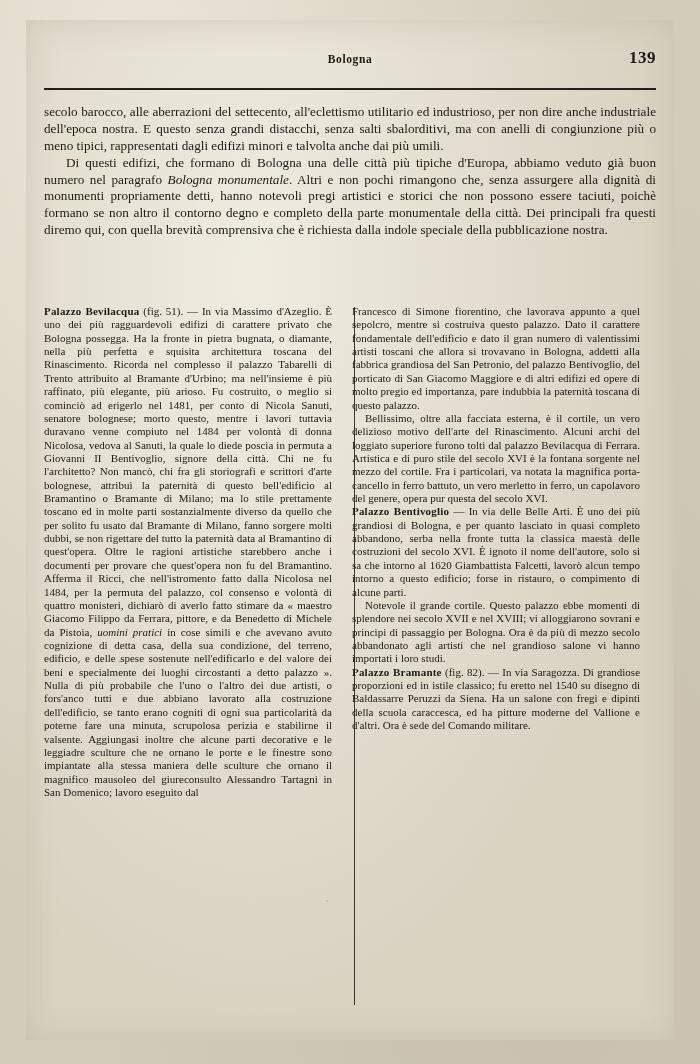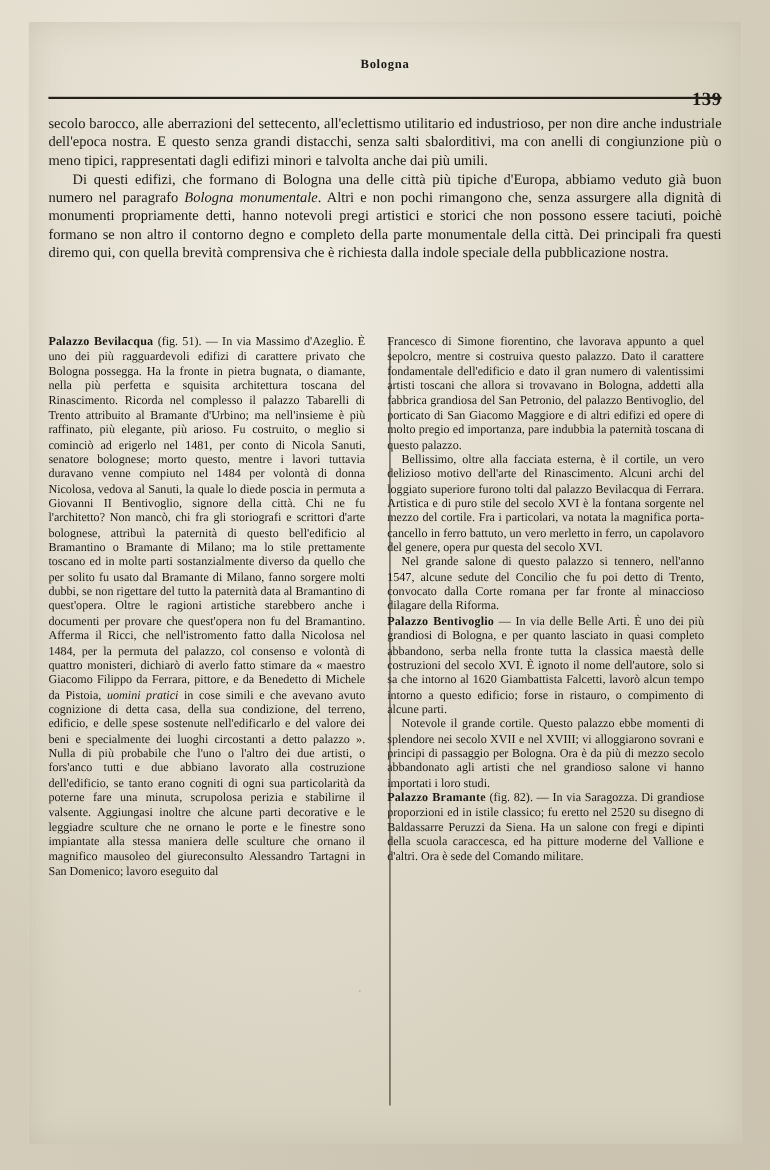--- a/index.html
+++ b/index.html
@@ -52,21 +52,20 @@
     font-weight: bold;
     letter-spacing: 0.6px;
   }
   .folio {
     position: absolute;
     right: 0;
     top: -5px;
     font-size: 17px;
     font-weight: bold;
     letter-spacing: 0.5px;
-    margin-top: 32px;
   }
   .rule {
     position: absolute;
     left: 44px;
     top: 88px;
     width: 612px;
     height: 0;
     border-top: 2px solid #23201a;
   }
   .intro {
@@ -163,19 +162,18 @@
   <div class="columns">
     <div class="divider"></div>
 
     <div class="col left">
       <p><b>Palazzo Bevilacqua</b><span> (fig. 51).</span><span> — </span><span>In via Massimo d'Azeglio. È uno dei più ragguardevoli edifizi di carattere privato che Bologna possegga. Ha la fronte in pietra bugnata, o diamante, nella più perfetta e squisita architettura toscana del Rinascimento. Ricorda nel complesso il palazzo Tabarelli di Trento attribuito al Bramante d'Urbino; ma nell'insieme è più raffinato, più elegante, più arioso. Fu costruito, o meglio si cominciò ad erigerlo nel 1481, per conto di Nicola Sanuti, senatore bolognese; morto questo, mentre i lavori tuttavia duravano venne compiuto nel 1484 per volontà di donna Nicolosa, vedova al Sanuti, la quale lo diede poscia in permuta a Giovanni II Bentivoglio, signore della città. Chi ne fu l'architetto? Non mancò, chi fra gli storiografi e scrittori d'arte bolognese, attribuì la paternità di questo bell'edificio al Bramantino o Bramante di Milano; ma lo stile prettamente toscano ed in molte parti sostanzialmente diverso da quello che per solito fu usato dal Bramante di Milano, fanno sorgere molti dubbi, se non rigettare del tutto la paternità data al Bramantino di quest'opera. Oltre le ragioni artistiche starebbero anche i documenti per provare che quest'opera non fu del Bramantino. Afferma il Ricci, che nell'istromento fatto dalla Nicolosa nel 1484, per la permuta del palazzo, col consenso e volontà di quattro monisteri, dichiarò di averlo fatto stimare da « maestro Giacomo Filippo da Ferrara, pittore, e da Benedetto di Michele da Pistoia, </span><i>uomini pratici</i><span> in cose simili e che avevano avuto cognizione di detta casa, della sua condizione, del terreno, edificio, e delle spese sostenute nell'edificarlo e del valore dei beni e specialmente dei luoghi circostanti a detto palazzo ». Nulla di più probabile che l'uno o l'altro dei due artisti, o fors'anco tutti e due abbiano lavorato alla costruzione dell'edificio, se tanto erano cogniti di ogni sua particolarità da poterne fare una minuta, scrupolosa perizia e stabilirne il valsente. Aggiungasi inoltre che alcune parti decorative e le leggiadre sculture che ne ornano le porte e le finestre sono impiantate alla stessa maniera delle sculture che ornano il magnifico mausoleo del giureconsulto Alessandro Tartagni in San Domenico; lavoro eseguito dal</span></p>
     </div>
 
     <div class="col right">
       <p>Francesco di Simone fiorentino, che lavorava appunto a quel sepolcro, mentre si costruiva questo palazzo. Dato il carattere fondamentale dell'edificio e dato il gran numero di valentissimi artisti toscani che allora si trovavano in Bologna, addetti alla fabbrica grandiosa del San Petronio, del palazzo Bentivoglio, del porticato di San Giacomo Maggiore e di altri edifizi ed opere di molto pregio ed importanza, pare indubbia la paternità toscana di questo palazzo.</p>
       <p class="indent">Bellissimo, oltre alla facciata esterna, è il cortile, un vero delizioso motivo dell'arte del Rinascimento. Alcuni archi del loggiato superiore furono tolti dal palazzo Bevilacqua di Ferrara. Artistica e di puro stile del secolo XVI è la fontana sorgente nel mezzo del cortile. Fra i particolari, va notata la magnifica porta-cancello in ferro battuto, un vero merletto in ferro, un capolavoro del genere, opera pur questa del secolo XVI.</p>
-      <p class="indent">Nel grande salone di questo palazzo si tennero, nell'anno 1547, alcune sedute del Concilio che fu poi detto di Trento, convocato dalla Corte romana per far fronte al minaccioso dilagare della Riforma.</p>
       <p><b>Palazzo Bentivoglio</b><span> — </span><span>In via delle Belle Arti. È uno dei più grandiosi di Bologna, e per quanto lasciato in quasi completo abbandono, serba nella fronte tutta la classica maestà delle costruzioni del secolo XVI. È ignoto il nome dell'autore, solo si sa che intorno al 1620 Giambattista Falcetti, lavorò alcun tempo intorno a questo edificio; forse in ristauro, o compimento di alcune parti.</span></p>
       <p class="indent">Notevole il grande cortile. Questo palazzo ebbe momenti di splendore nei secolo XVII e nel XVIII; vi alloggiarono sovrani e principi di passaggio per Bologna. Ora è da più di mezzo secolo abbandonato agli artisti che nel grandioso salone vi hanno importati i loro studi.</p>
-      <p><b>Palazzo Bramante</b><span> (fig. 82).</span><span> — </span><span>In via Saragozza. Di grandiose proporzioni ed in istile classico; fu eretto nel 2520 su disegno di Baldassarre Peruzzi da Siena. Ha un salone con fregi e dipinti della scuola caraccesca, ed ha pitture moderne del Vallione e d'altri. Ora è sede del Comando militare.</span></p>
+      <p><b>Palazzo Bramante</b><span> (fig. 82).</span><span> — </span><span>In via Saragozza. Di grandiose proporzioni ed in istile classico; fu eretto nel 1540 su disegno di Baldassarre Peruzzi da Siena. Ha un salone con fregi e dipinti della scuola caraccesca, ed ha pitture moderne del Vallione e d'altri. Ora è sede del Comando militare.</span></p>
     </div>
   </div>
 </div>
 
 </body></html>

